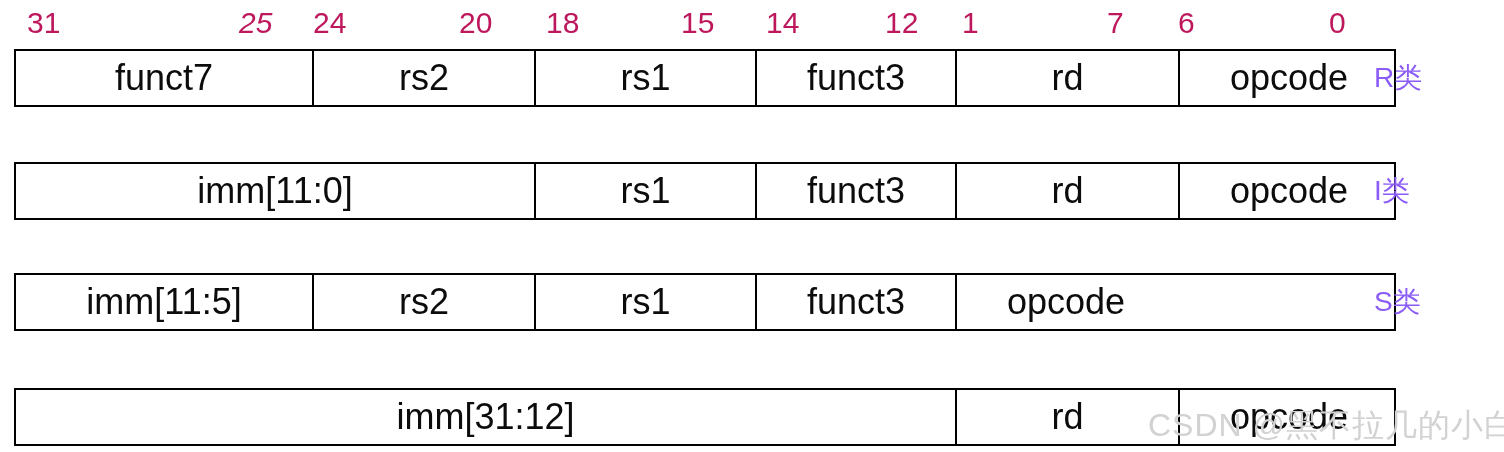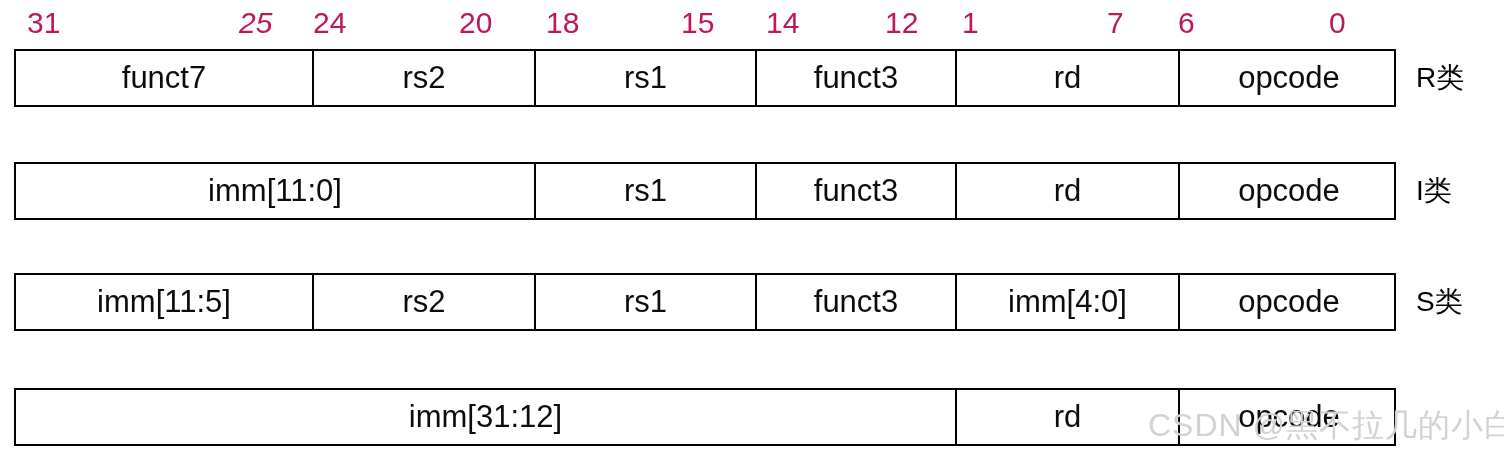--- a/index.html
+++ b/index.html
@@ -54,37 +54,37 @@
     display: flex;
     background: #ffffff;
   }
   .field {
     position: relative;
     box-sizing: border-box;
     border-right: 2.5px solid #000000;
     display: flex;
     align-items: center;
     justify-content: center;
-    font-size: 31px;
+    font-size: 36px;
     color: #0c0c0c;
     white-space: nowrap;
     overflow: hidden;
   }
   .field:last-child {
     border-right: none;
   }
   .row-label {
     position: absolute;
     top: 0;
-    left: 1416px;
+    left: 1374px;
     height: 58px;
     display: flex;
     align-items: center;
     font-size: 28px;
-    color: #000000;
+    color: #8b5cf6;
     white-space: nowrap;
   }
 
   
   .watermark {
     position: absolute;
     left: 1148px;
     top: 404px;
     font-size: 32px;
     letter-spacing: 1px;
@@ -135,21 +135,20 @@
           <div class="field" style="width: 218px; flex: 0 0 218px;">opcode</div>
         </div>
         <div class="row-label">I类</div>
       </div>
       <div class="fmt-row" style="top: 273px; width: 1504px; padding-left: 40px;">
         <div class="fields">
           <div class="field" style="width: 298px; flex: 0 0 298px;">imm[11:5]</div>
           <div class="field" style="width: 222px; flex: 0 0 222px;">rs2</div>
           <div class="field" style="width: 221px; flex: 0 0 221px;">rs1</div>
           <div class="field" style="width: 200px; flex: 0 0 200px;">funct3</div>
-          <div class="field" style="width: 223px; flex: 0 0 223px;">imm[4:0]</div>
           <div class="field" style="width: 218px; flex: 0 0 218px;">opcode</div>
         </div>
         <div class="row-label">S类</div>
       </div>
       <div class="fmt-row" style="top: 388px; width: 1504px;">
         <div class="fields">
           <div class="field" style="width: 941px; flex: 0 0 941px;">imm[31:12]</div>
           <div class="field" style="width: 223px; flex: 0 0 223px;">rd</div>
           <div class="field" style="width: 218px; flex: 0 0 218px;">opcode</div>
         </div>

